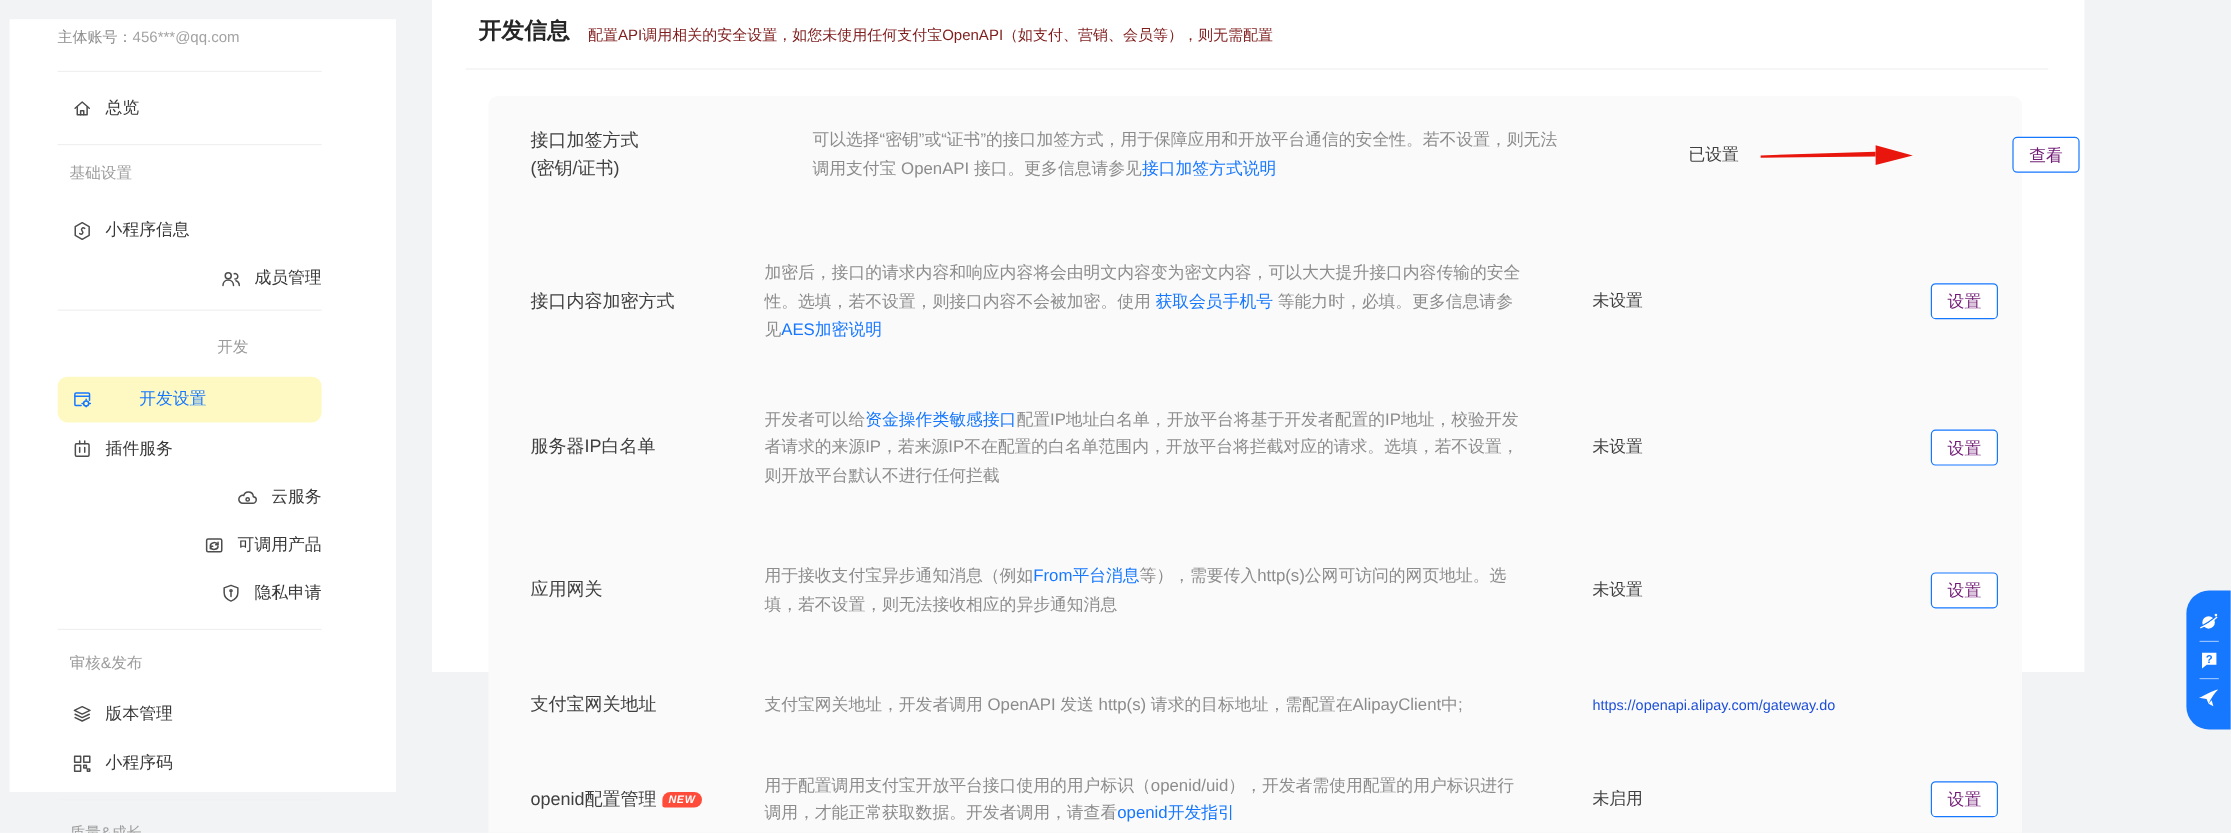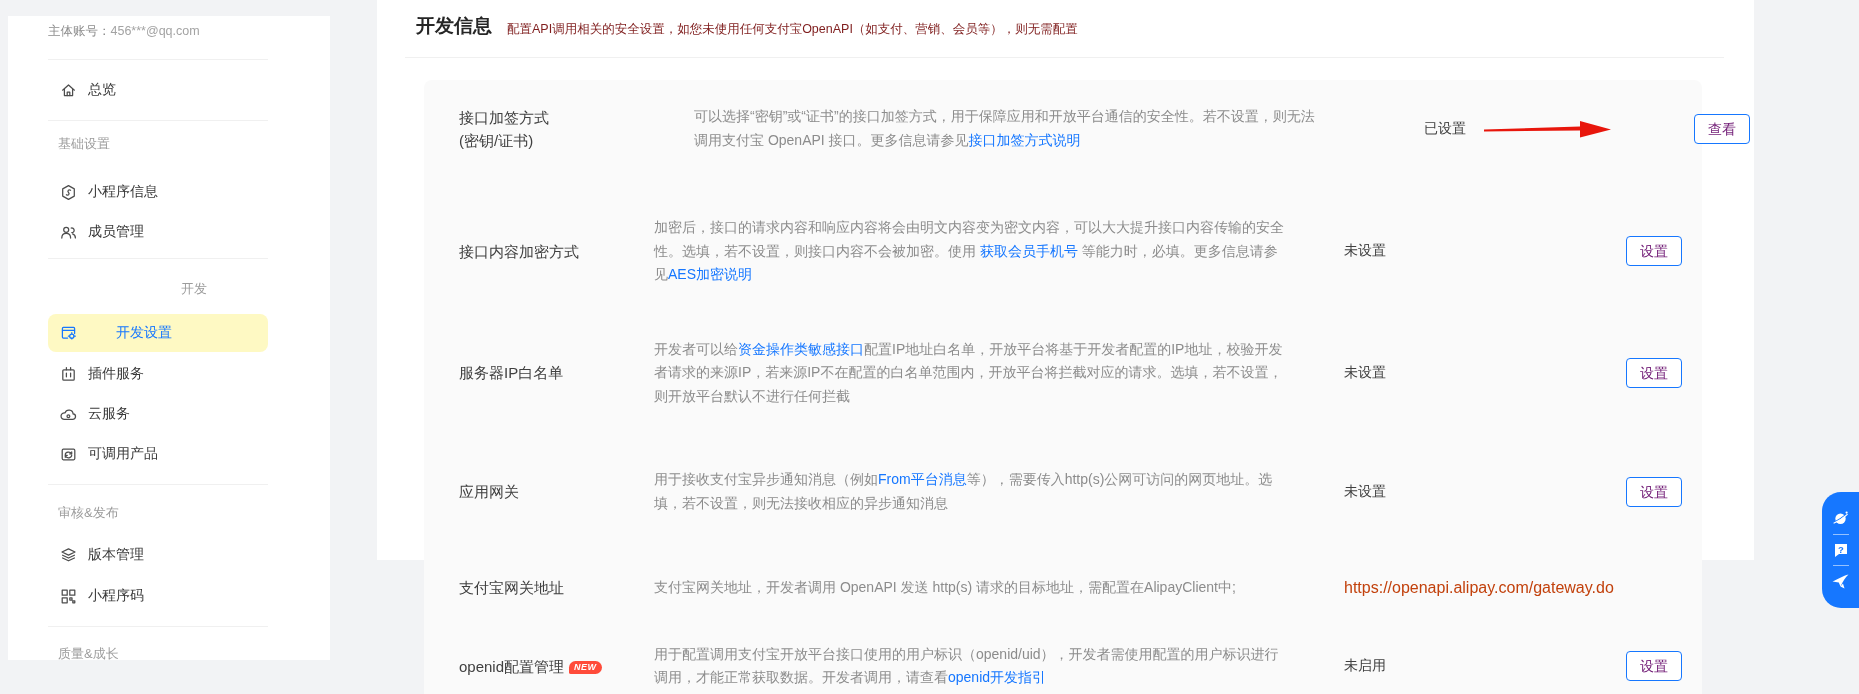--- a/index.html
+++ b/index.html
@@ -12,44 +12,44 @@
   .account .val { color:#a3a3a3; }
   .sb-divider { height:1px; background:#f0f0f0; width:220px; }
   .d1 { margin-top:19px; } .d2 { margin-top:13px; } .d3 { margin-top:9px; }
   .d4 { margin-top:13px; } .d5 { margin-top:13px; }
   .sb-section { font-size:13px; color:#9c9c9c; padding-left:10px; }
   .s1 { margin-top:14px; } .s2 { margin-top:21px;text-align:center; } .s3 { margin-top:19px; } .s4 { margin-top:18px; }
   .sb-item { display:flex; align-items:center; height:34px; width:220px; padding-left:12px; font-size:14px; color:#383838; cursor:pointer; border-radius:8px; }
   .sb-item svg { flex:0 0 auto; margin-right:11px; }
   .it-overview { margin-top:13px; }
   .it-mini { margin-top:22px; }
-  .it-gap { margin-top:6px; }
+  .it-gap { margin-top:6px;justify-content:flex-end; }
   .it-dev { margin-top:16px; height:38px; background:#fef9c3; color:#1677ff;gap:28px; }
   .it-plugin { margin-top:5px; }
   .it-version { margin-top:16px; }
   .it-qr { margin-top:7px; }
   .sb-item .ic { stroke:#4d4d4d; fill:none; stroke-width:1.25; stroke-linecap:round; stroke-linejoin:round; }
   .it-dev .ic { stroke:#1677ff; }
 
   
-  .main { position:absolute; left:377px; top:0; width:1377px; height:560px; background:#fff; }
+  .main { position:absolute; left:360px; top:0; width:1377px; height:560px; background:#fff; }
   .page-title { position:absolute; left:39px; top:13px; font-size:19px; font-weight:bold; color:#262626; }
   .page-subtitle { position:absolute; left:130px; top:21px; font-size:12.5px; color:#7f1d1d; }
   .header-divider { position:absolute; left:28px; right:30px; top:57px; height:1px; background:#f0f0f0; }
 
   .card { position:absolute; left:47px; top:80px; width:1278px; height:660px; background:#fafafa; border-radius:8px; padding:25px 20px 0 35px; }
 
   .row { position:relative; display:grid; grid-template-columns:195px 690px 230px 1fr; align-items:center; }
   .r1 { margin-bottom:64px;gap:40px; } .r2 { margin-bottom:51px; } .r3 { margin-bottom:60px; }
   .r4 { margin-bottom:61px; } .r5 { margin-bottom:43px; }
   .row-label { font-size:15px; color:#404040; line-height:23px; }
   .row-desc { font-size:14px; color:#8c8c8c; line-height:23.5px; padding-right:60px; }
   .row-desc a { color:#1677ff; text-decoration:none; cursor:pointer; }
   .row-status { font-size:14px; color:#404040; }
-  .row-value { font-size:16px; color:#c2410c; }
+  .row-value { font-size:12px; color:#1d4ed8; }
   .row-action { justify-self:end; width:56px; height:30px; line-height:28px; text-align:center; background:#fff; border:1px solid #1677ff; border-radius:4px; color:#701a75; font-size:14px; cursor:pointer; padding:0; font-family:inherit; }
   .new-badge { display:inline-block; margin-left:5px; background:#ff4b3a; color:#fff; font-size:9px; font-weight:bold; font-style:italic; line-height:13px; padding:0 5px; border-radius:7px 7px 7px 2px; vertical-align:2px; letter-spacing:.5px; }
 
   .anno-arrow { position:absolute; right:70px; top:50%; margin-top:-13px; width:128px; height:26px; }
 
   
   .float-widget { position:absolute; right:0; top:492px; width:37px; height:116px; background:#1677ff; border-radius:19px 0 0 19px; display:flex; flex-direction:column; align-items:center; justify-content:center; cursor:pointer; }
   .fw-sep { width:16px; height:1px; background:rgba(255,255,255,.55); margin:6px 0; }
 </style>
 </head>
@@ -128,20 +128,28 @@
     <svg class="ic" width="17" height="17" viewBox="0 0 17 17">
         <rect x="2.2" y="3.2" width="12.6" height="10.6" rx="1.2"></rect>
         <path d="M5.3 8.7 a3.2 2.6 0 0 1 6.2-.8"></path>
         <path d="M11.7 5.9 v2 h-2"></path>
         <path d="M11.7 9.3 a3.2 2.6 0 0 1 -6.2 .8"></path>
         <path d="M5.3 11.3 v-2 h2"></path>
       </svg>
     <span>可调用产品</span>
   </div>
 
+  <div class="sb-item it-gap">
+    <svg class="ic" width="17" height="17" viewBox="0 0 17 17">
+        <path d="M8.5 1.8 L14.2 3.9 V8 c0 3.5-2.4 5.7-5.7 6.9 C5.2 13.7 2.8 11.5 2.8 8 V3.9 Z"></path>
+        <circle cx="8.5" cy="6.3" r=".9"></circle>
+        <path d="M8.5 8 v3"></path>
+      </svg>
+    <span>隐私申请</span>
+  </div>
 
   <div class="sb-divider d4"></div>
 
   <div class="sb-section s3">审核&amp;发布</div>
 
   <div class="sb-item it-version">
     <svg class="ic" width="17" height="17" viewBox="0 0 17 17">
         <path d="M8.5 1.9 L15 5 L8.5 8.1 L2 5 Z"></path>
         <path d="M2.6 8.2 L8.5 11 L14.4 8.2"></path>
         <path d="M2.6 11 L8.5 13.8 L14.4 11"></path>

